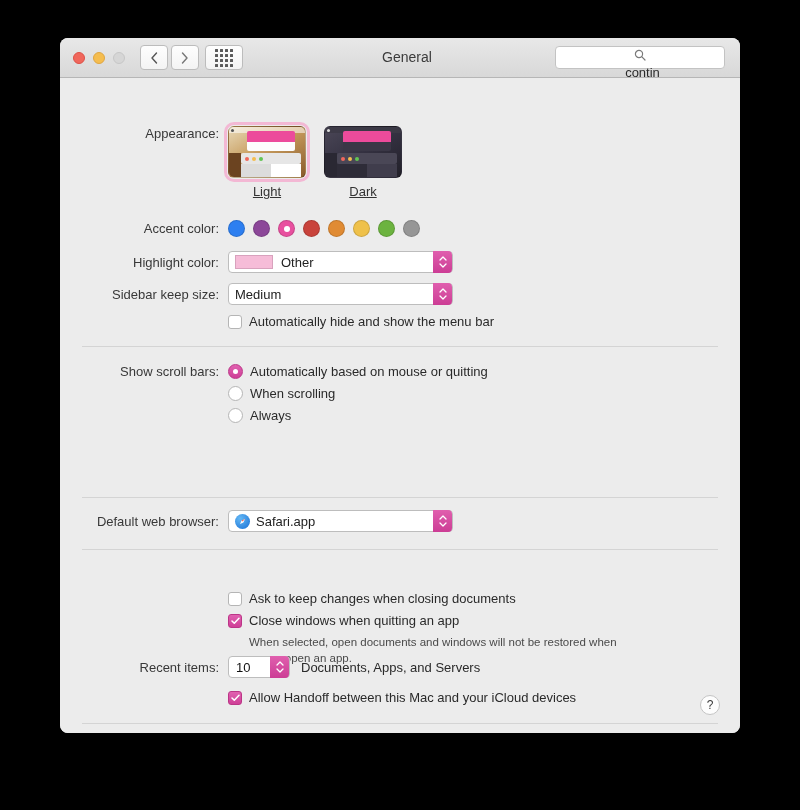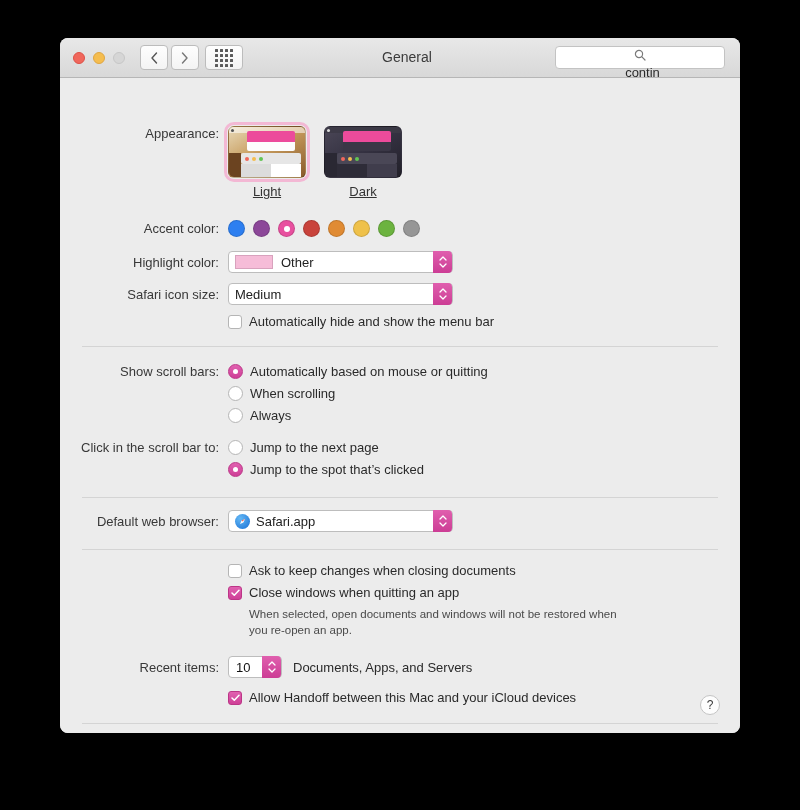--- a/index.html
+++ b/index.html
@@ -226,21 +226,21 @@
   .helptext {
     font-size: 11.5px; color: #4a4a4a;
     line-height: 1.35;
     margin-top: 4px; margin-left: 21px;
     max-width: 380px;
   }
 
   
   .stepper {
     display: flex; align-items: center;
-    width: 54px; height: 22px;
+    width: 62px; height: 22px;
     background: #fff; border: 1px solid #bdbdbd; border-radius: 4px;
     position: relative;
   }
   .stepper .val { font-size: 13px; color: #111; padding-left: 7px; }
   .stepper .arrows {
     position: absolute; right: 0; top: -1px; bottom: -1px; width: 19px;
     background: linear-gradient(to bottom,#e05fae,#cc3d95);
     border-radius: 0 4px 4px 0;
     display: flex; flex-direction: column; align-items: center; justify-content: center;
     gap: 2px;
@@ -398,21 +398,21 @@
               <path d="M1 4 L4 1 L7 4" stroke="#fff" stroke-width="1.3" fill="none" stroke-linecap="round" stroke-linejoin="round"></path>
             </svg>
           <svg width="8" height="5" viewBox="0 0 8 5">
               <path d="M1 1 L4 4 L7 1" stroke="#fff" stroke-width="1.3" fill="none" stroke-linecap="round" stroke-linejoin="round"></path>
             </svg>
         </span>
       </div>
     </div>
 
     <div class="row" style="top:205px; left:0; align-items:center;">
-      <div class="label">Safari icon size:</div>
+      <div class="label">Sidebar keep size:</div>
       <div class="ctrl popup" style="width:225px;">
         <span>Medium</span>
         <span class="chev">
           <svg width="8" height="5" viewBox="0 0 8 5">
               <path d="M1 4 L4 1 L7 4" stroke="#fff" stroke-width="1.3" fill="none" stroke-linecap="round" stroke-linejoin="round"></path>
             </svg>
           <svg width="8" height="5" viewBox="0 0 8 5">
               <path d="M1 1 L4 4 L7 1" stroke="#fff" stroke-width="1.3" fill="none" stroke-linecap="round" stroke-linejoin="round"></path>
             </svg>
         </span>
@@ -444,35 +444,20 @@
           <span class="radio"></span>
           <span class="opt-label">When scrolling</span>
         </div>
         <div class="optrow">
           <span class="radio"></span>
           <span class="opt-label">Always</span>
         </div>
       </div>
     </div>
 
-    <div class="row" style="top:362px; left:0;">
-      <div class="label">Click in the scroll bar to:</div>
-      <div class="ctrl">
-        <div class="optrow">
-          <span class="radio"></span>
-          <span class="opt-label">Jump to the next page</span>
-        </div>
-        <div class="optrow">
-          <span class="radio on">
-              <span class="inner"></span>
-            </span>
-          <span class="opt-label">Jump to the spot that’s clicked</span>
-        </div>
-      </div>
-    </div>
 
     <hr class="sep" style="top:419px;">
 
     <div class="row" style="top:432px; left:0; align-items:center;">
       <div class="label">Default web browser:</div>
       <div class="ctrl popup" style="width:225px;">
         <span class="app-icon">
           <svg width="11" height="11" viewBox="0 0 11 11">
               <path d="M8 3 L4.6 4.6 L3 8 L6.4 6.4 Z" fill="#fff"></path>
               <path d="M8 3 L4.6 4.6 L5.5 5.5 Z" fill="#f05a4e"></path>
@@ -485,21 +470,21 @@
             </svg>
           <svg width="8" height="5" viewBox="0 0 8 5">
               <path d="M1 1 L4 4 L7 1" stroke="#fff" stroke-width="1.3" fill="none" stroke-linecap="round" stroke-linejoin="round"></path>
             </svg>
         </span>
       </div>
     </div>
 
     <hr class="sep" style="top:471px;">
 
-    <div class="row" style="top:485px; left:0;">
+    <div class="row" style="top:513px; left:0;">
       <div class="label"></div>
       <div class="ctrl">
         <div class="optrow">
           <span class="checkbox"></span>
           <span class="opt-label">Ask to keep changes when closing documents</span>
         </div>
         <div class="optrow">
           <span class="checkbox on">
             <svg width="9" height="8" viewBox="0 0 9 8">
                 <path d="M1 4 L3.3 6.3 L8 1.3" stroke="#fff" stroke-width="1.5" fill="none" stroke-linecap="round" stroke-linejoin="round"></path>

